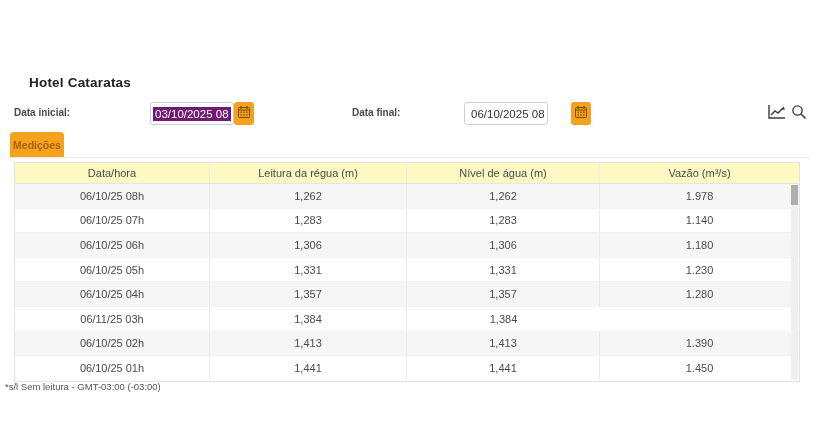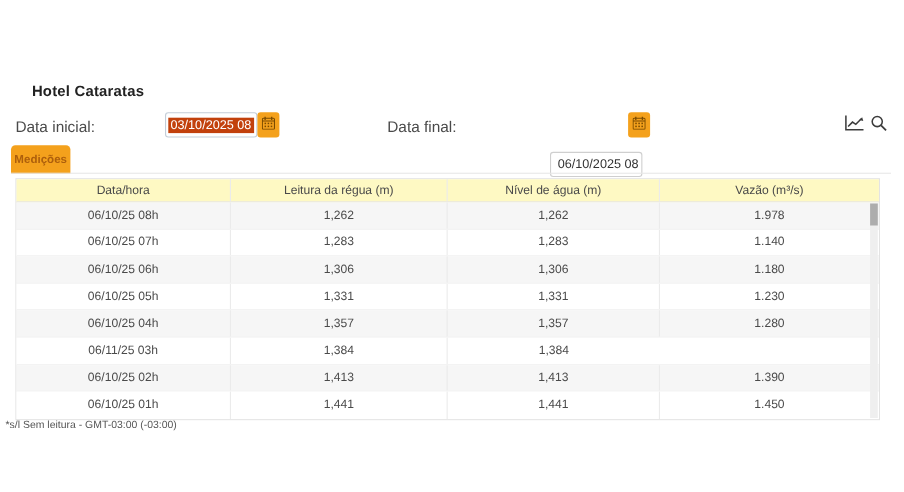--- a/index.html
+++ b/index.html
@@ -2,30 +2,30 @@
 <html><head>
 <meta charset="utf-8">
 <style>
   * { box-sizing: border-box; margin: 0; padding: 0; }
   html, body { width: 822px; height: 447px; background: #fff; overflow: hidden; }
   body { font-family: "Liberation Sans", "DejaVu Sans", sans-serif; position: relative; }
   .canvas { position: absolute; inset: 0; }
 
   .title { position: absolute; left: 13px; top: 75px; font-size: 13.5px; font-weight: 700; color: #222; letter-spacing: .2px; padding-left: 16px; }
 
-  .lbl { position: absolute; top: 107px; font-size: 14px; color: #4a4a4a; }
+  .lbl { position: absolute; top: 107px; font-size: 10px; color: #4a4a4a; font-weight: bold; }
   .lbl-start { left: 14px; }
   .lbl-end { left: 352px; }
 
   .date-input { position: absolute; top: 102px; width: 84px; height: 23px; background: #fff;
                 border: 1px solid #c3cdd8; border-radius: 3px; font-size: 11.5px; color: #333;
                 display: flex; align-items: center; }
   .date-input.start { left: 150px; }
-  .date-input.end   { left: 500px; border-color: #cfcfcf; padding-left: 6px; margin-top: 36px; }
-  .date-input .sel { background: #c2410c; color: #fff; padding: 1px 2px; margin-left: 2px; white-space: nowrap; }
+  .date-input.end   { left: 464px; border-color: #cfcfcf; padding-left: 6px; }
+  .date-input .sel { background: #701a75; color: #fff; padding: 1px 2px; margin-left: 2px; white-space: nowrap; }
   .date-input span { white-space: nowrap; }
 
   .cal-btn { position: absolute; top: 102px; width: 20px; height: 23px; background: #f4a11c;
              border: none; border-radius: 3px; cursor: pointer; display: flex; align-items: center; justify-content: center; }
   .cal-btn.start { left: 234px; }
   .cal-btn.end   { left: 571px; }
 
   .icon-btn { position: absolute; top: 104px; background: none; border: none; cursor: pointer; padding: 0; }
   .icon-btn.chart  { left: 768px; }
   .icon-btn.search { left: 791px; }

